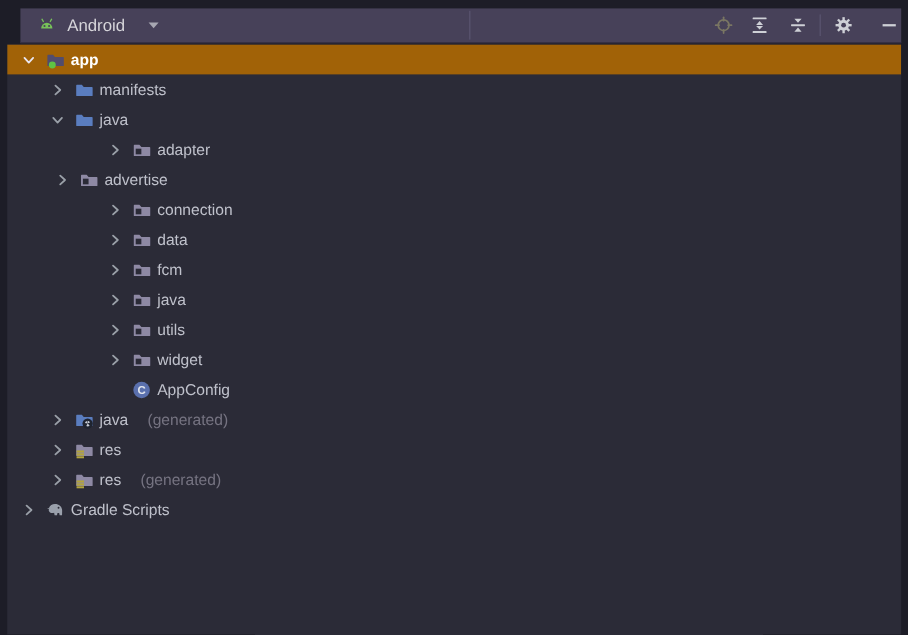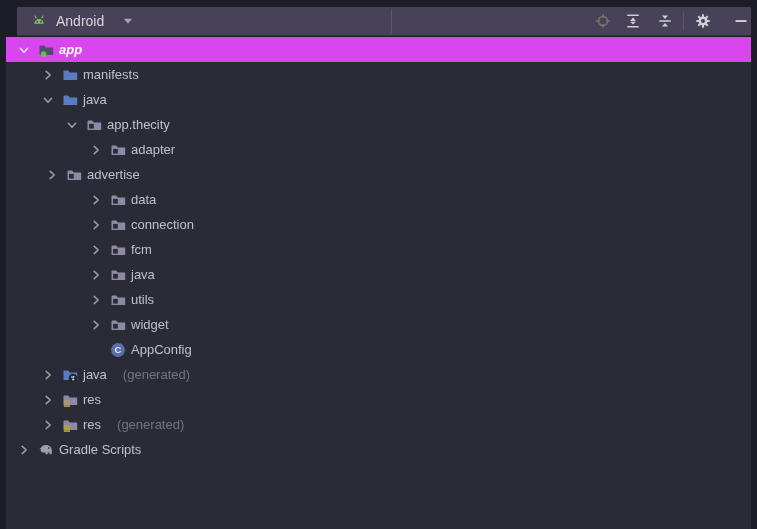--- a/index.html
+++ b/index.html
@@ -11,21 +11,21 @@
   .selector{position:absolute;left:14px;top:0;height:28px;display:flex;align-items:center;cursor:pointer;}
   .selector .aicon{width:17px;height:17px;margin-right:8px;display:flex;align-items:center;}
   .selector .slabel{color:#d6d5da;font-size:14px;}
   .selector .caret{width:16px;height:16px;margin-left:16px;display:flex;align-items:center;}
   .sel-divider{position:absolute;left:374px;top:2px;bottom:2px;width:1px;background:#5a5571;}
   .tb-divider{position:absolute;left:666px;top:5px;bottom:5px;width:1px;background:#5a5571;}
   .tbicon{position:absolute;top:5px;width:18px;height:18px;display:flex;align-items:center;
           justify-content:center;cursor:pointer;border-radius:3px;}
   .tree{position:absolute;left:6px;top:37px;right:6px;bottom:0;background:#2b2b37;overflow:hidden;}
   .row{height:25px;display:flex;align-items:center;font-size:13px;color:#bfc1cb;white-space:nowrap;cursor:pointer;}
-  .row.selected{background:#d946ef;color:#ffffff;font-style:italic;}
+  .row.selected{background:#a16207;color:#ffffff;}
   .row.bold .rlabel{font-weight:bold;}
   .chev{width:16px;height:16px;flex:none;margin-right:6px;display:flex;align-items:center;justify-content:center;}
   .ric{width:16px;height:16px;flex:none;margin-right:5px;display:flex;align-items:center;justify-content:center;}
   .rlabel{line-height:16px;}
   .suffix{color:#757381;margin-left:16px;}
   svg{display:block;}
 </style>
 </head>
 <body>
 
@@ -132,34 +132,20 @@
             <path d="M4.4 6.3 L8 10.2 L11.6 6.3" fill="none" stroke="#9aa0a8" stroke-width="1.5" stroke-linecap="round" stroke-linejoin="round"></path>
           </svg>
         </span>
         <span class="ric">
           <svg viewBox="0 0 16 16" width="16" height="16" xmlns="http://www.w3.org/2000/svg">
             <path d="M1.5 3.6 h4.7 l1.6 2 h6.8 a0.6 0.6 0 0 1 0.6 0.6 v6.3 a0.6 0.6 0 0 1 -0.6 0.6 H2.1 a0.6 0.6 0 0 1 -0.6 -0.6 V4.2 a0.6 0.6 0 0 1 0.6 -0.6 z" fill="#5a7dbf"></path>
           </svg>
         </span>
         <span class="rlabel">java</span>
       </div>
-      <div class="row" style="padding-left: 58px;">
-        <span class="chev">
-          <svg viewBox="0 0 16 16" width="16" height="16" xmlns="http://www.w3.org/2000/svg">
-            <path d="M4.4 6.3 L8 10.2 L11.6 6.3" fill="none" stroke="#9aa0a8" stroke-width="1.5" stroke-linecap="round" stroke-linejoin="round"></path>
-          </svg>
-        </span>
-        <span class="ric">
-          <svg viewBox="0 0 16 16" width="16" height="16" xmlns="http://www.w3.org/2000/svg">
-            <path d="M1.5 3.6 h4.7 l1.6 2 h6.8 a0.6 0.6 0 0 1 0.6 0.6 v6.3 a0.6 0.6 0 0 1 -0.6 0.6 H2.1 a0.6 0.6 0 0 1 -0.6 -0.6 V4.2 a0.6 0.6 0 0 1 0.6 -0.6 z" fill="#8e89a4"></path>
-            <rect x="3.1" y="6.9" width="4.7" height="4.7" fill="#2b2b37"></rect>
-          </svg>
-        </span>
-        <span class="rlabel">app.thecity</span>
-      </div>
       <div class="row" style="padding-left: 82px;">
         <span class="chev">
           <svg viewBox="0 0 16 16" width="16" height="16" xmlns="http://www.w3.org/2000/svg">
             <path d="M6.2 4.4 L10.2 8 L6.2 11.6" fill="none" stroke="#9aa0a8" stroke-width="1.5" stroke-linecap="round" stroke-linejoin="round"></path>
           </svg>
         </span>
         <span class="ric">
           <svg viewBox="0 0 16 16" width="16" height="16" xmlns="http://www.w3.org/2000/svg">
             <path d="M1.5 3.6 h4.7 l1.6 2 h6.8 a0.6 0.6 0 0 1 0.6 0.6 v6.3 a0.6 0.6 0 0 1 -0.6 0.6 H2.1 a0.6 0.6 0 0 1 -0.6 -0.6 V4.2 a0.6 0.6 0 0 1 0.6 -0.6 z" fill="#8e89a4"></path>
             <rect x="3.1" y="6.9" width="4.7" height="4.7" fill="#2b2b37"></rect>
@@ -186,35 +172,35 @@
           <svg viewBox="0 0 16 16" width="16" height="16" xmlns="http://www.w3.org/2000/svg">
             <path d="M6.2 4.4 L10.2 8 L6.2 11.6" fill="none" stroke="#9aa0a8" stroke-width="1.5" stroke-linecap="round" stroke-linejoin="round"></path>
           </svg>
         </span>
         <span class="ric">
           <svg viewBox="0 0 16 16" width="16" height="16" xmlns="http://www.w3.org/2000/svg">
             <path d="M1.5 3.6 h4.7 l1.6 2 h6.8 a0.6 0.6 0 0 1 0.6 0.6 v6.3 a0.6 0.6 0 0 1 -0.6 0.6 H2.1 a0.6 0.6 0 0 1 -0.6 -0.6 V4.2 a0.6 0.6 0 0 1 0.6 -0.6 z" fill="#8e89a4"></path>
             <rect x="3.1" y="6.9" width="4.7" height="4.7" fill="#2b2b37"></rect>
           </svg>
         </span>
+        <span class="rlabel">connection</span>
+      </div>
+      <div class="row" style="padding-left: 82px;">
+        <span class="chev">
+          <svg viewBox="0 0 16 16" width="16" height="16" xmlns="http://www.w3.org/2000/svg">
+            <path d="M6.2 4.4 L10.2 8 L6.2 11.6" fill="none" stroke="#9aa0a8" stroke-width="1.5" stroke-linecap="round" stroke-linejoin="round"></path>
+          </svg>
+        </span>
+        <span class="ric">
+          <svg viewBox="0 0 16 16" width="16" height="16" xmlns="http://www.w3.org/2000/svg">
+            <path d="M1.5 3.6 h4.7 l1.6 2 h6.8 a0.6 0.6 0 0 1 0.6 0.6 v6.3 a0.6 0.6 0 0 1 -0.6 0.6 H2.1 a0.6 0.6 0 0 1 -0.6 -0.6 V4.2 a0.6 0.6 0 0 1 0.6 -0.6 z" fill="#8e89a4"></path>
+            <rect x="3.1" y="6.9" width="4.7" height="4.7" fill="#2b2b37"></rect>
+          </svg>
+        </span>
         <span class="rlabel">data</span>
-      </div>
-      <div class="row" style="padding-left: 82px;">
-        <span class="chev">
-          <svg viewBox="0 0 16 16" width="16" height="16" xmlns="http://www.w3.org/2000/svg">
-            <path d="M6.2 4.4 L10.2 8 L6.2 11.6" fill="none" stroke="#9aa0a8" stroke-width="1.5" stroke-linecap="round" stroke-linejoin="round"></path>
-          </svg>
-        </span>
-        <span class="ric">
-          <svg viewBox="0 0 16 16" width="16" height="16" xmlns="http://www.w3.org/2000/svg">
-            <path d="M1.5 3.6 h4.7 l1.6 2 h6.8 a0.6 0.6 0 0 1 0.6 0.6 v6.3 a0.6 0.6 0 0 1 -0.6 0.6 H2.1 a0.6 0.6 0 0 1 -0.6 -0.6 V4.2 a0.6 0.6 0 0 1 0.6 -0.6 z" fill="#8e89a4"></path>
-            <rect x="3.1" y="6.9" width="4.7" height="4.7" fill="#2b2b37"></rect>
-          </svg>
-        </span>
-        <span class="rlabel">connection</span>
       </div>
       <div class="row" style="padding-left: 82px;">
         <span class="chev">
           <svg viewBox="0 0 16 16" width="16" height="16" xmlns="http://www.w3.org/2000/svg">
             <path d="M6.2 4.4 L10.2 8 L6.2 11.6" fill="none" stroke="#9aa0a8" stroke-width="1.5" stroke-linecap="round" stroke-linejoin="round"></path>
           </svg>
         </span>
         <span class="ric">
           <svg viewBox="0 0 16 16" width="16" height="16" xmlns="http://www.w3.org/2000/svg">
             <path d="M1.5 3.6 h4.7 l1.6 2 h6.8 a0.6 0.6 0 0 1 0.6 0.6 v6.3 a0.6 0.6 0 0 1 -0.6 0.6 H2.1 a0.6 0.6 0 0 1 -0.6 -0.6 V4.2 a0.6 0.6 0 0 1 0.6 -0.6 z" fill="#8e89a4"></path>

